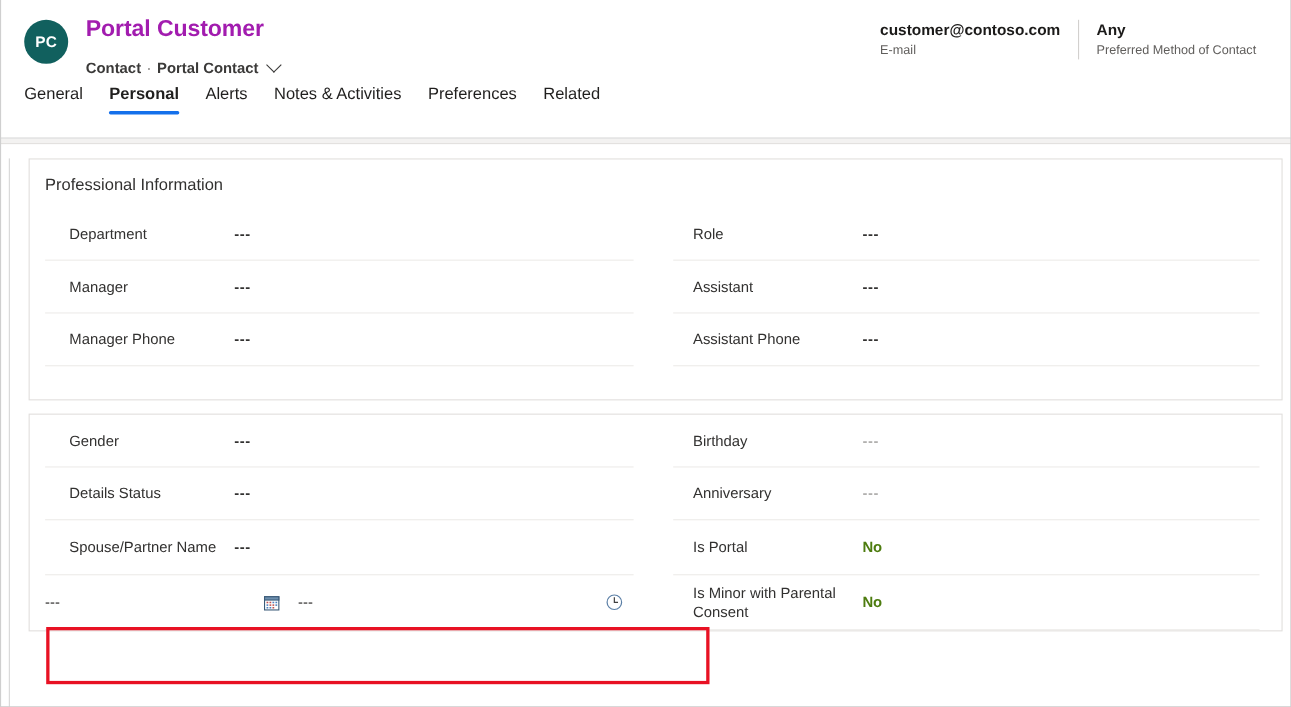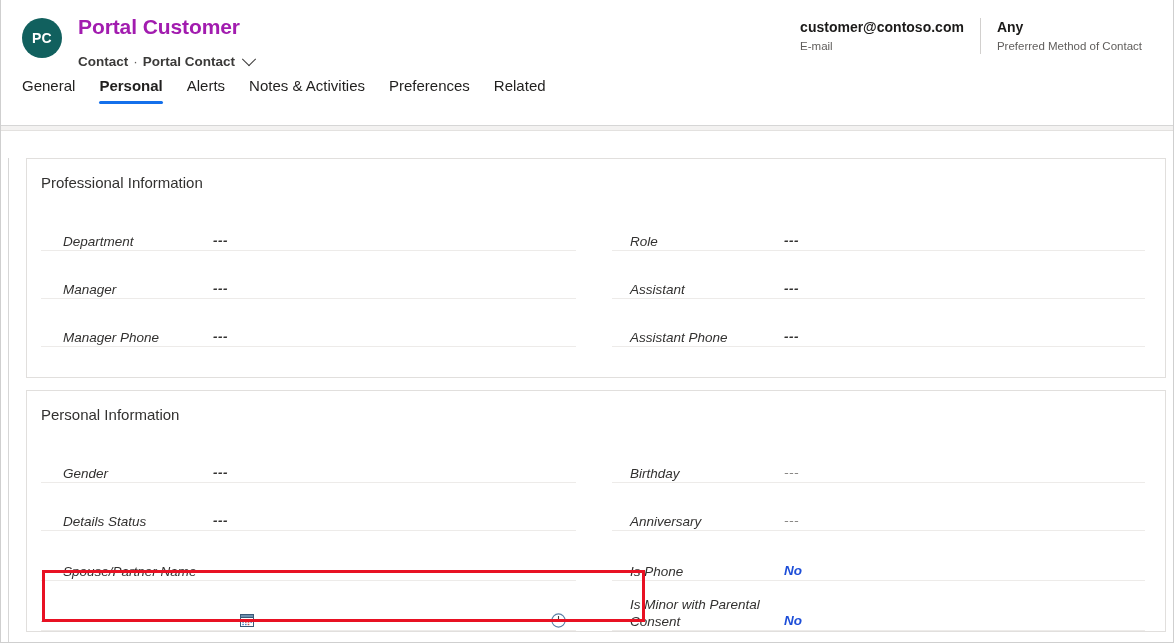--- a/index.html
+++ b/index.html
@@ -167,21 +167,21 @@
     border-left: 1px solid #d6d6d6;
     margin-left: 8px;
   }
 
   .section-card {
     margin: 12px 8px 0 17px;
     border: 1px solid #e1dfdd;
     background: #ffffff;
     box-sizing: border-box;
   }
-  .section-card.first { margin-top: 27px; }
+  .section-card.first { margin-top: 13px; }
 
   .section-title {
     font-size: 15px;
     color: #323130;
     padding: 14px 0 10px 14px;
     line-height: 20px;
   }
 
   .cols {
     display: flex;
@@ -189,26 +189,25 @@
   .col {
     flex: 1 1 50%;
     min-width: 0;
     padding: 0 20px 0 14px;
     box-sizing: border-box;
   }
   .col.right { padding-left: 16px; }
 
   .field-row {
     display: flex;
-    align-items: flex-end;
+    align-items: center;
     min-height: 48px;
     border-bottom: 1px solid #edebe9;
     box-sizing: border-box;
     position: relative;
-    font-style: italic;
   }
   .field-row.tall { min-height: 50px; }
   .field-row.spacer {
     min-height: 30px;
     border-bottom: none;
   }
   .field-label {
     flex: 0 0 172px;
     font-size: 13.5px;
     color: #323130;
@@ -236,21 +235,21 @@
     font-size: 13.5px;
   }
   .field-value .dashes.light {
     font-weight: 400;
     color: #8a8886;
     letter-spacing: 0.5px;
   }
   .field-value .bold-val {
     font-weight: 700;
     font-size: 13.5px;
-    color: #1d4ed8;
+    color: #4d7c0f;
   }
 
   
   .datetime-value {
     flex: 1 1 auto;
     display: flex;
     align-items: center;
     font-size: 13.5px;
   }
   .dt-date {
@@ -395,21 +394,20 @@
               <span class="dashes">---</span>
             </div>
           </div>
           <div class="field-row spacer"></div>
         </div>
 
       </div>
     </div>
 
     <div class="section-card">
-      <div class="section-title">Personal Information</div>
       <div class="cols">
 
         <div class="col left">
           <div class="field-row">
             <div class="field-label">Gender</div>
             <div class="field-value">
               <span class="dashes">---</span>
             </div>
           </div>
           <div class="field-row">
@@ -466,21 +464,21 @@
               <span class="dashes light">---</span>
             </div>
           </div>
           <div class="field-row">
             <div class="field-label">Anniversary</div>
             <div class="field-value">
               <span class="dashes light">---</span>
             </div>
           </div>
           <div class="field-row tall">
-            <div class="field-label">Is Phone</div>
+            <div class="field-label">Is Portal</div>
             <div class="field-value">
               <span class="bold-val">No</span>
             </div>
           </div>
           <div class="field-row tall">
             <div class="field-label">Is Minor with Parental Consent</div>
             <div class="field-value">
               <span class="bold-val">No</span>
             </div>
           </div>

